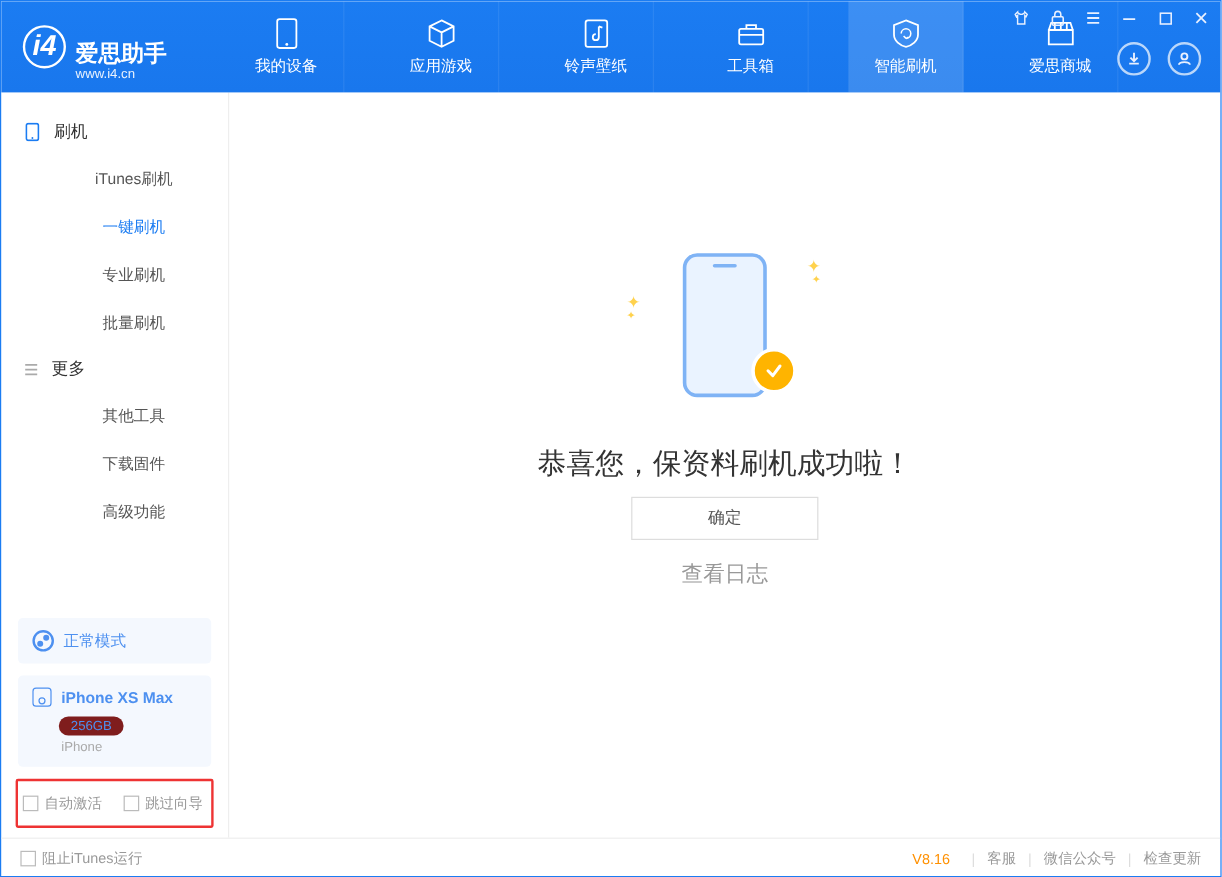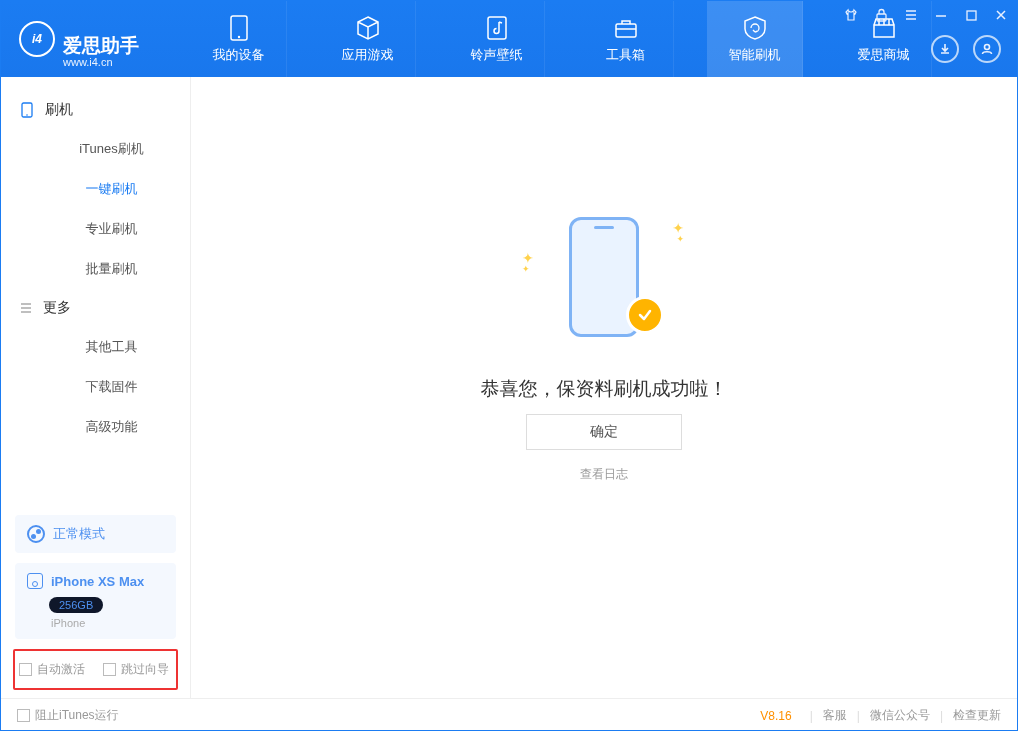--- a/index.html
+++ b/index.html
@@ -1,19 +1,19 @@
 <!DOCTYPE html>
 <html><head>
 <meta charset="utf-8">
 <style>
 * { margin: 0; padding: 0; box-sizing: border-box; font-family: "Microsoft YaHei", sans-serif; }
 body { background: #fff; width: 1018px; height: 731px; overflow: hidden; border: 1px solid #1b7cf2; }
 .header { height: 76px; background: linear-gradient(to bottom, #1b7cf2, #1977ed); display: flex; align-items: center; color: #fff; position: relative; }
 .logo { display: flex; align-items: center; padding: 0 18px; width: 190px; }
-.logo-icon { width: 36px; height: 36px; border: 2px solid #fff; border-radius: 50%; display: flex; align-items: center; justify-content: center; font-weight: bold; font-size: 12px; font-style: italic; margin-right: 8px; }
+.logo-icon { width: 36px; height: 36px; border: 2px solid #fff; border-radius: 50%; display: flex; align-items: center; justify-content: center; font-weight: bold; font-size: 24px; font-style: italic; margin-right: 8px; }
 .logo-text { display: flex; flex-direction: column; line-height: 1.1; }
 .logo-cn { font-size: 19px; font-weight: bold; margin-top: 26px; }
 .logo-en { font-size: 11px; opacity: .9; }
 .tabs { display: flex; height: 100%; gap: 33px; }
 .tab { width: 96px; display: flex; flex-direction: column; align-items: center; justify-content: center; cursor: pointer; border-right: 1px solid rgba(255,255,255,.08); position: relative; }
 .tab.active { background: rgba(255,255,255,.15); }
 .tab-icon { width: 28px; height: 28px; margin-bottom: 4px; display: flex; align-items: center; justify-content: center; }
 .tab-label { font-size: 13px; }
 .win-controls { position: absolute; top: 4px; right: 6px; display: flex; gap: 10px; }
 .win-btn { width: 20px; height: 20px; display: flex; align-items: center; justify-content: center; cursor: pointer; color: #e8f0ff; }
@@ -29,36 +29,36 @@
 .mode-box, .device-box { background: #f4f8fe; border-radius: 4px; padding: 10px 12px; margin-bottom: 10px; }
 .mode-box { display: flex; align-items: flex-start; color: #4d90f0; font-size: 13px; }
 .mode-icon { width: 18px; height: 18px; border: 2px solid #4d90f0; border-radius: 50%; margin-right: 8px; position: relative; }
 .mode-icon::before, .mode-icon::after { content: ""; position: absolute; background: #4d90f0; border-radius: 50%; width: 5px; height: 5px; }
 .mode-icon::before { top: 2px; right: 2px; }
 .mode-icon::after { bottom: 2px; left: 2px; }
 .device-box { color: #4d90f0; }
 .dev-row1 { display: flex; align-items: center; font-size: 13px; font-weight: bold; margin-bottom: 6px; }
 .dev-icon { width: 16px; height: 16px; border: 1.5px solid #4d90f0; border-radius: 3px; margin-right: 8px; position: relative; }
 .dev-icon::after { content:""; position:absolute; bottom:1px; left:50%; transform:translateX(-50%); width:4px; height:4px; border:1px solid #4d90f0; border-radius:50%; }
-.cap-badge { display: inline-block; background: #0f172a; color: #4d90f0; font-size: 11px; padding: 2px 10px; border-radius: 10px; margin-left: 22px; }
+.cap-badge { display: inline-block; background: #7f1d1d; color: #4d90f0; font-size: 11px; padding: 2px 10px; border-radius: 10px; margin-left: 22px; }
 .dev-type { font-size: 11px; color: #aaa; margin-left: 24px; margin-top: 4px; }
 .chk-row { display: flex; gap: 18px; padding: 10px 4px; border: 2px solid #e33; border-radius: 2px; margin: 0 -2px; }
 .chk { display: flex; align-items: center; font-size: 12px; color: #999; cursor: pointer; }
 .chk-box { width: 13px; height: 13px; border: 1px solid #bbb; margin-right: 5px; background: #fff; }
 .main { flex: 1; display: flex; flex-direction: column; align-items: center; justify-content: center; padding-bottom: 80px; }
 .illus { position: relative; width: 140px; height: 140px; margin-bottom: 24px; }
 .phone { width: 70px; height: 120px; border: 3px solid #7fb3f5; border-radius: 12px; background: #eaf3ff; position: absolute; left: 35px; top: 5px; }
 .phone::before { content:""; position:absolute; top:6px; left:50%; transform:translateX(-50%); width:20px; height:3px; background:#7fb3f5; border-radius:2px; }
 .badge-check { position: absolute; right: 10px; bottom: 18px; width: 38px; height: 38px; background: #ffb400; border-radius: 50%; display: flex; align-items: center; justify-content: center; border: 3px solid #fff; }
 .sparkle { position: absolute; color: #ffd24d; font-size: 14px; }
 .s1 { left: -12px; top: 38px; } .s2 { left: -12px; top: 52px; font-size: 9px; }
 .s3 { right: -10px; top: 8px; } .s4 { right: -10px; top: 22px; font-size: 9px; }
-.success-text { font-size: 19px; color: #333; margin-bottom: 12px; }
+.success-text { font-size: 24px; color: #333; margin-bottom: 12px; }
 .ok-btn { width: 156px; height: 36px; border: 1px solid #ddd; background: #fff; font-size: 14px; color: #555; cursor: pointer; margin-bottom: 16px; }
-.log-link { font-size: 12px; color: #999; cursor: pointer; text-align: right; }
+.log-link { font-size: 18px; color: #999; cursor: pointer; text-align: right; }
 .footer { height: 34px; border-top: 1px solid #eee; display: flex; align-items: center; padding: 2px 16px; font-size: 12px; color: #999; }
 .footer .chk { color: #999; }
 .ft-right { margin-left: auto; display: flex; align-items: center; gap: 10px; }
 .ft-ver { color: #ff9000; margin-right: 8px; }
 .ft-sep { color: #ddd; }
 .ft-link { cursor: pointer; }
 </style>
 </head>
 <body>
 

